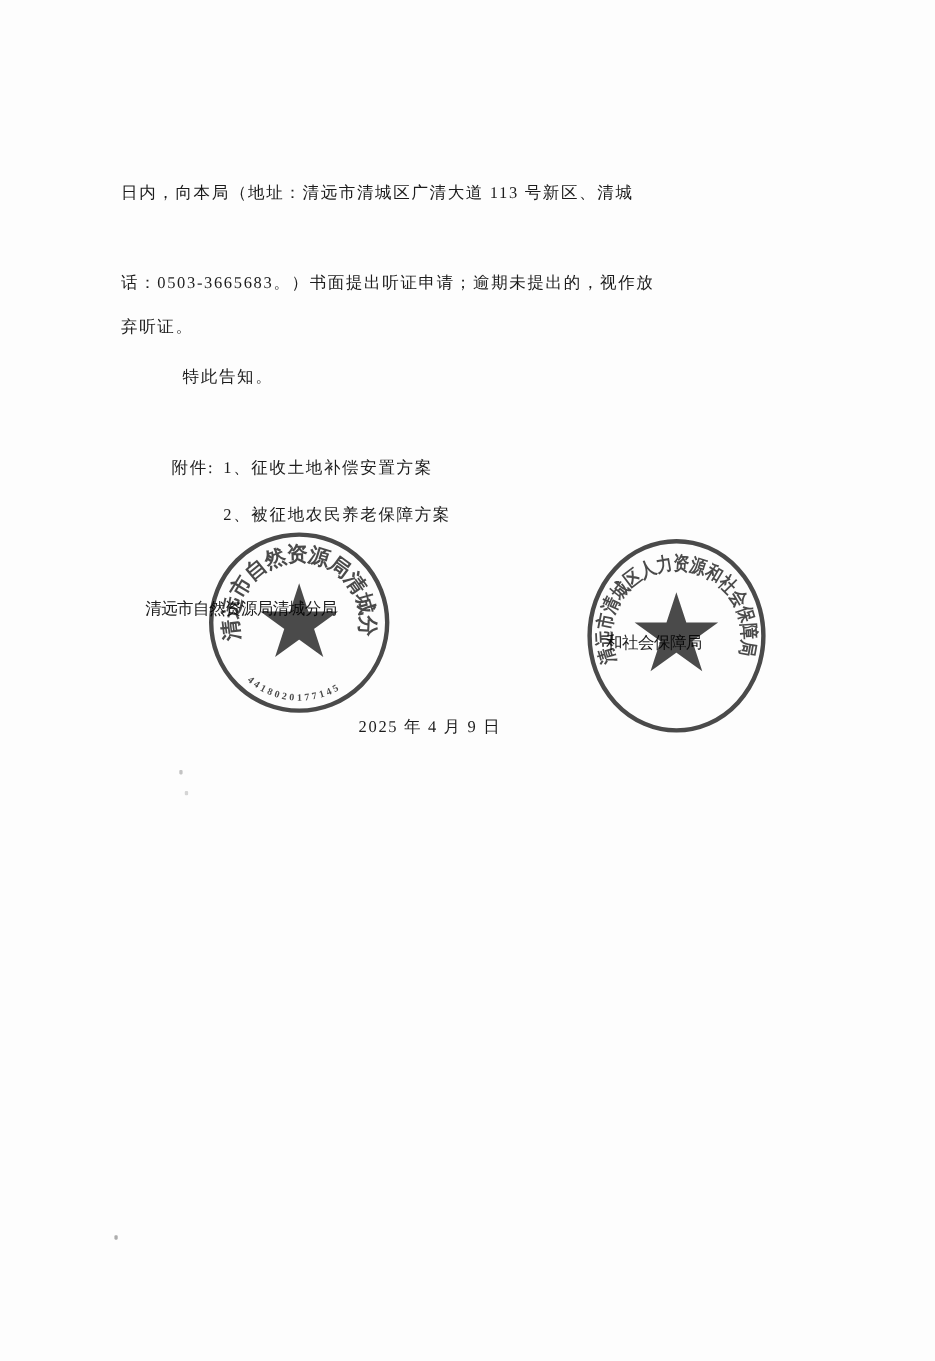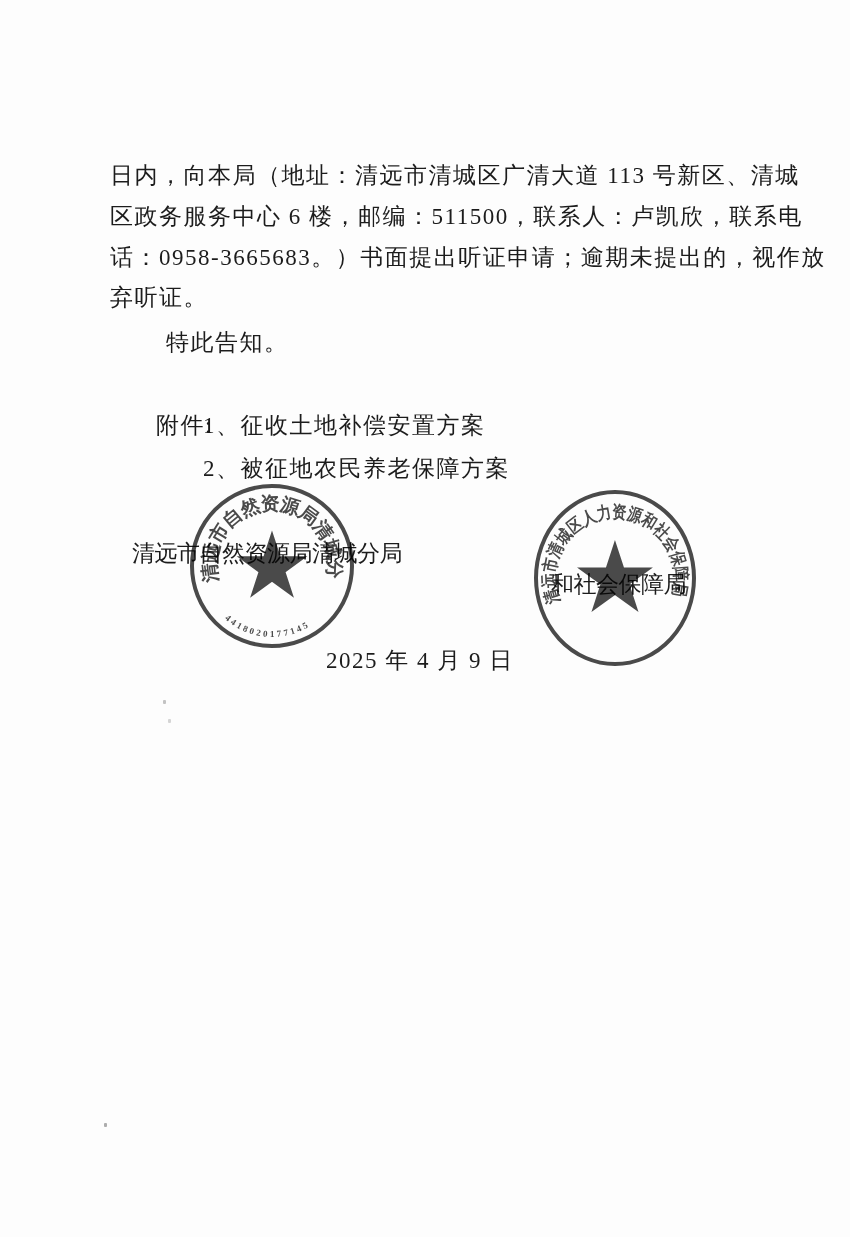--- a/index.html
+++ b/index.html
@@ -7,21 +7,21 @@
     width: 850px; height: 1237px;
     background: #fdfdfd;
     position: relative;
     overflow: hidden;
     font-family: "Liberation Serif", "DejaVu Serif", serif;
   }
   .page { position: absolute; inset: 0; background: #fdfdfd; }
   .line {
     position: absolute;
     color: #1c1c1c;
-    font-size: 23px;
+    font-size: 15px;
     line-height: 26px;
     letter-spacing: 1.5px;
     white-space: nowrap;
     font-family: "Liberation Serif", "DejaVu Serif", serif;
   }
   .sig { letter-spacing: -0.5px; }
   .seal {
     position: absolute;
     mix-blend-mode: multiply;
     opacity: 0.92;
@@ -38,22 +38,21 @@
     width: 3px; height: 4px;
     border-radius: 1px;
   }
 </style>
 </head>
 <body>
 
 <div class="page">
 
   <div class="line" style="left:110px; top:163px;">日内，向本局（地址：清远市清城区广清大道 113 号新区、清城</div>
-  <div class="line" style="left:110px; top:204px;">区政务服务中心 6 楼，邮编：511500，联系人：卢凯欣，联系电</div>
-  <div class="line" style="left:110px; top:245px;">话：0958-3665683。）书面提出听证申请；逾期未提出的，视作放</div>
+  <div class="line" style="left:110px; top:245px;">话：0503-3665683。）书面提出听证申请；逾期未提出的，视作放</div>
   <div class="line" style="left:110px; top:286px;font-family:Liberation Mono, monospace;">弃听证。</div>
 
   <div class="line" style="left:156px; top:330px;margin-left:10px;">特此告知。</div>
 
   <div class="line" style="left:156px; top:413px;">附件:</div>
   <div class="line" style="left:203px; top:413px;">1、征收土地补偿安置方案</div>
   <div class="line" style="left:203px; top:456px;">2、被征地农民养老保障方案</div>
 
   <div class="line sig" style="left:132px; top:541px;">清远市自然资源局清城分局</div>
   <div class="line sig" style="left:551px; top:572px;">和社会保障局</div>

